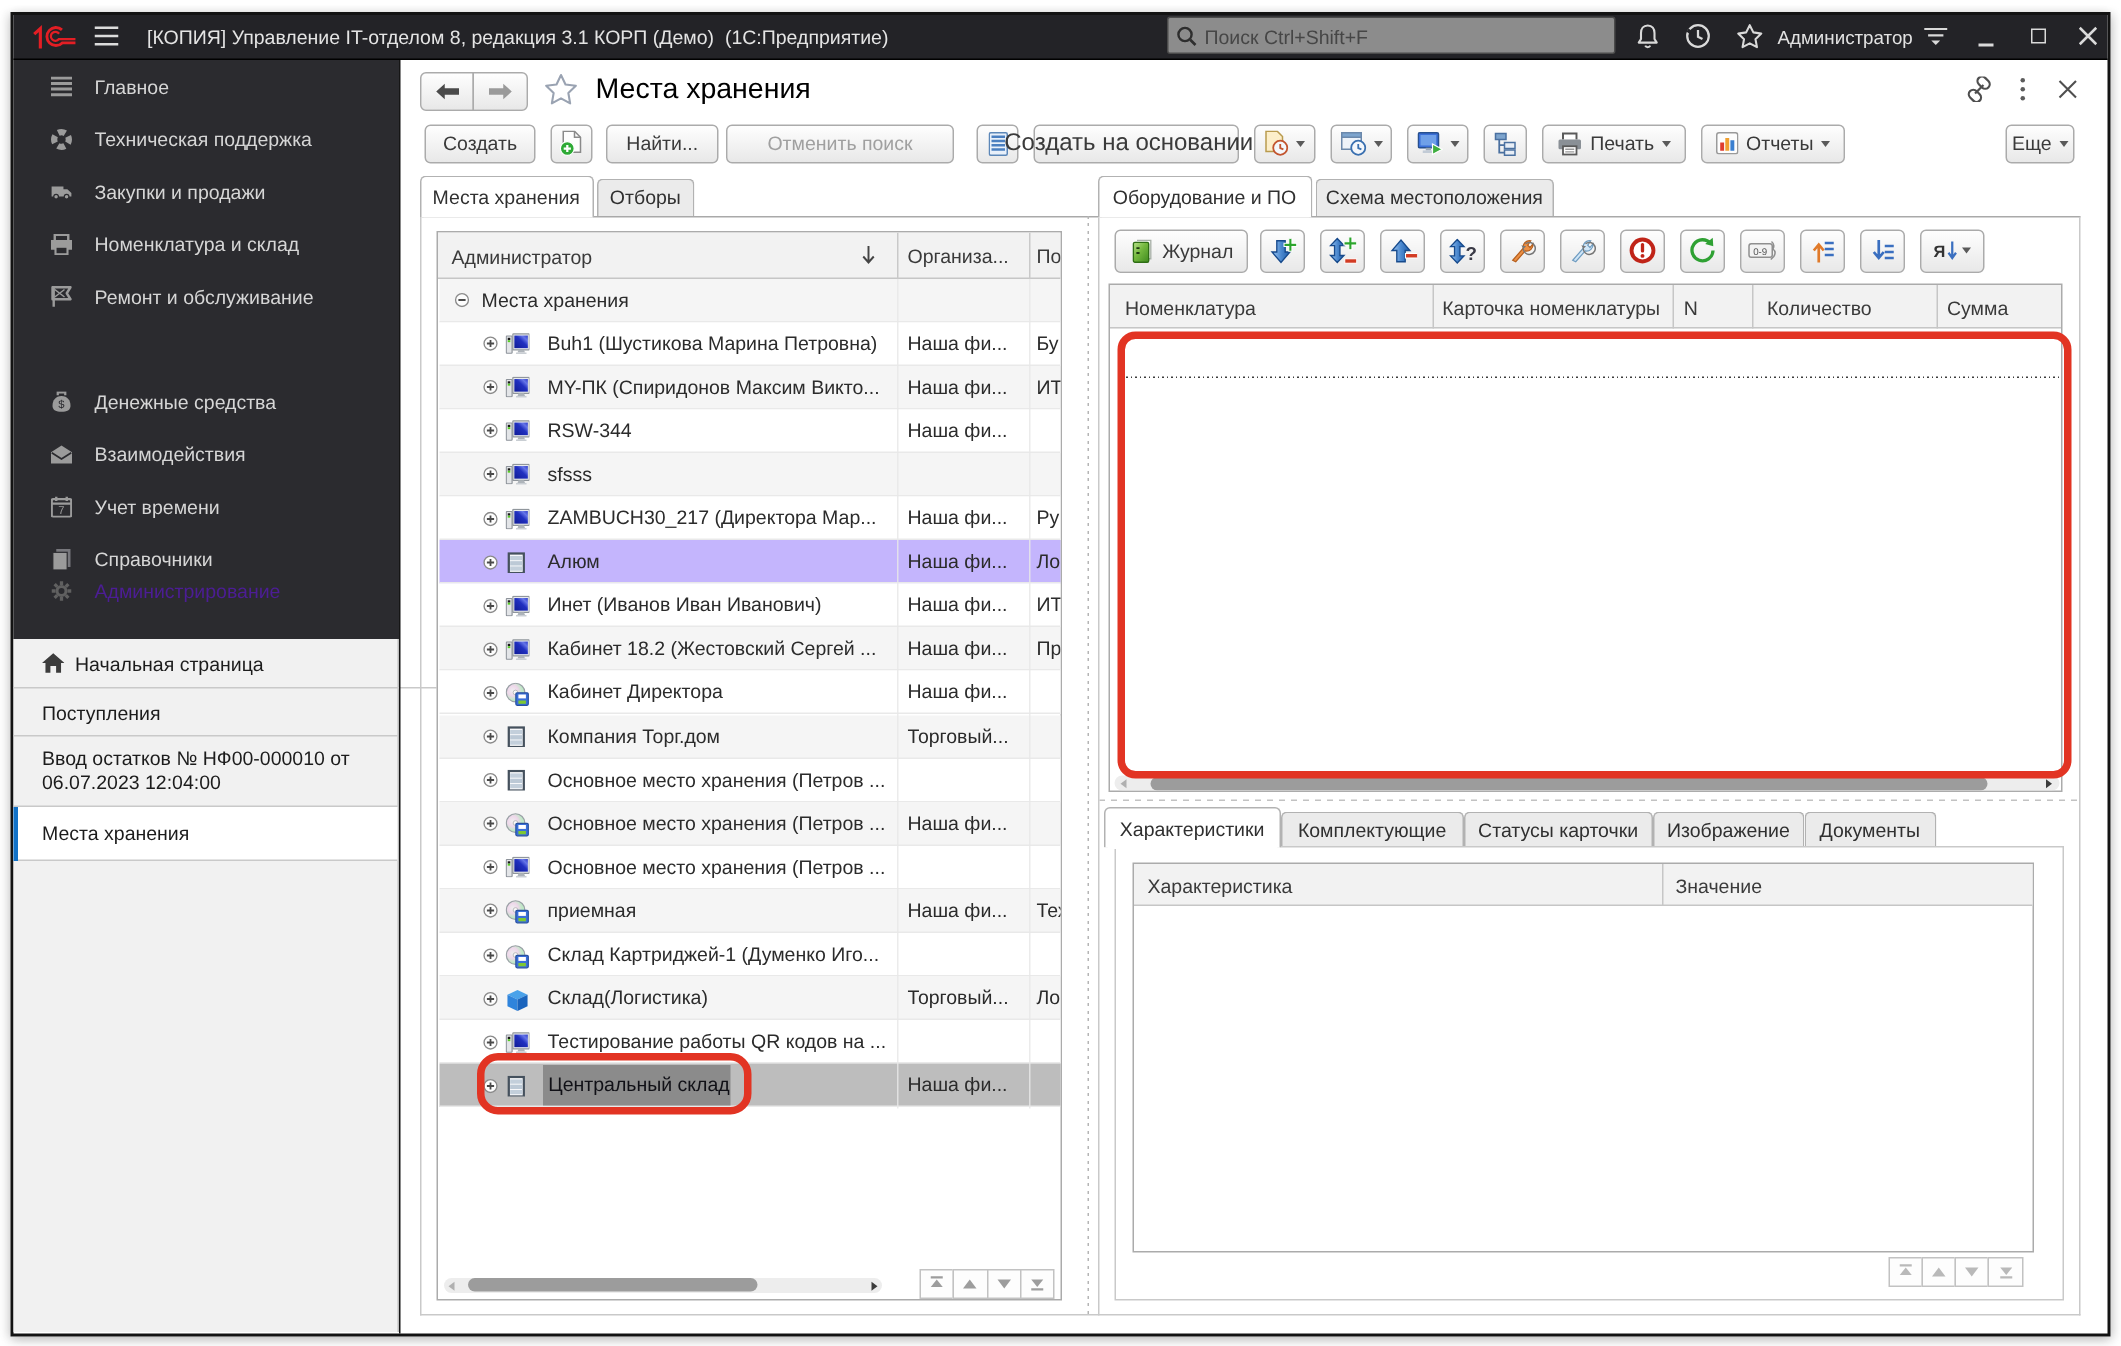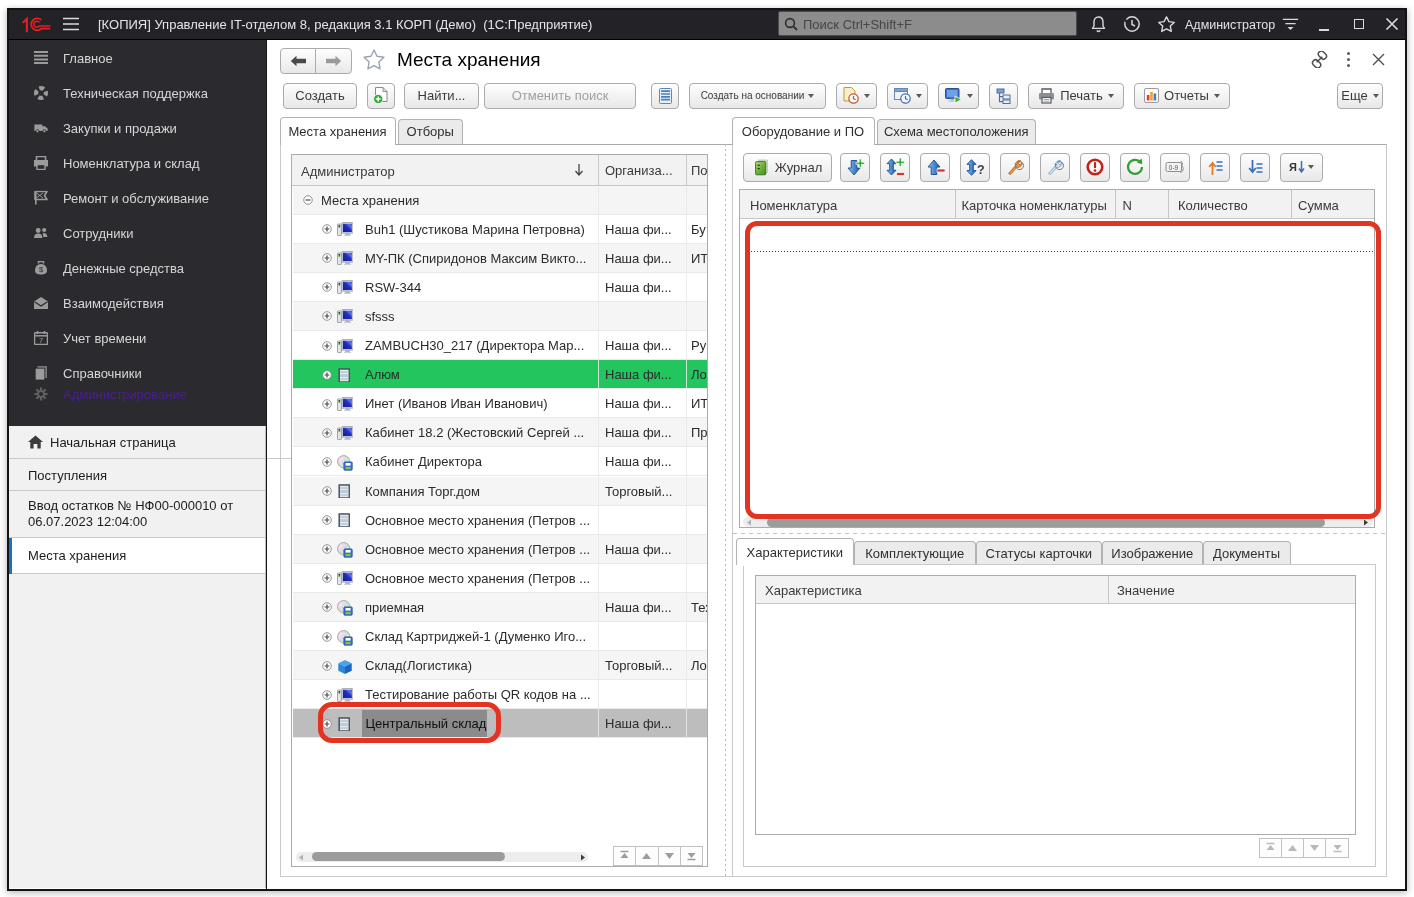--- a/index.html
+++ b/index.html
@@ -202,26 +202,20 @@
         <use href="#i-nom"></use>
       </svg>
       <span>Номенклатура и склад</span>
     </div>
   <div class="mi" style="top:140.4px">
       <svg width="14" height="15" viewBox="0 0 14 15">
         <use href="#i-rem"></use>
       </svg>
       <span>Ремонт и обслуживание</span>
     </div>
-  <div class="mi" style="top:175.5px">
-      <svg width="14" height="12" viewBox="0 0 14 12">
-        <use href="#i-empl"></use>
-      </svg>
-      <span>Сотрудники</span>
-    </div>
   <div class="mi" style="top:210.6px">
       <svg width="14" height="14" viewBox="0 0 14 14">
         <use href="#i-money"></use>
       </svg>
       <span>Денежные средства</span>
     </div>
   <div class="mi" style="top:280.8px">
       <svg width="14" height="14" viewBox="0 0 14 14">
         <use href="#i-time"></use>
       </svg>
@@ -297,21 +291,21 @@
     </svg>
 </div>
 <div class="btn" style="left:404px;top:83px;width:75px;height:25.5px">Найти...</div>
 <div class="btn dis" style="left:484px;top:83px;width:152px;height:25.5px">Отменить поиск</div>
 <div class="btn" style="left:651px;top:83px;width:28px;height:25.5px">
   <svg width="13" height="16" viewBox="0 0 13 16">
       <rect x="0.5" y="0.5" width="12" height="15" rx="1" fill="#e8f0fa" stroke="#5c87b8"></rect>
       <path d="M2 3.2h9M2 6h9M2 8.8h9M2 11.6h9" stroke="#4a7fc0" stroke-width="1.7"></path>
     </svg>
 </div>
-<div class="btn" style="left:689px;top:83px;width:137px;height:25.5px;font-size:10px;gap:4px">Создать на основании <span class="caret"></span></div>
+<div class="btn" style="left:689px;top:83px;width:137px;height:25.5px;font-size:16px;gap:4px">Создать на основании <span class="caret"></span></div>
 <div class="btn" style="left:836px;top:83px;width:41px;height:25.5px">
   <svg width="16" height="17" viewBox="0 0 16 17">
       <path d="M1 0.5 L8.5 0.5 L12 4 L12 14 L1 14 Z" fill="#fceec9" stroke="#b99b4e"></path>
       <circle cx="10.5" cy="11.5" r="4.7" fill="#f4f7fb" stroke="#c2552f" stroke-width="1.2"></circle>
       <path d="M10.5 9 L10.5 11.7 L12.6 12.6" fill="none" stroke="#c2552f" stroke-width="1.2"></path>
     </svg>
   <span class="caret"></span>
 </div>
 <div class="btn" style="left:887px;top:83px;width:41px;height:25.5px">
   <svg width="17" height="16" viewBox="0 0 17 16">
@@ -431,21 +425,21 @@
         <circle cx="5" cy="5" r="4.3" fill="#fdfdfd" stroke="#8a8a8a" stroke-width="0.9"></circle>
         <path d="M2.6 5h4.8M5 2.6v4.8" stroke="#4a4a4a" stroke-width="1.2"></path>
       </svg>
       <svg class="a" style="left:44.5px;top:7.5px" width="16" height="14" viewBox="0 0 16 14">
         <use href="#t-comp"></use>
       </svg>
       <span class="t" style="left:72.5px">ZAMBUCH30_217 (Директора Мар...</span>
       <span class="t cell2" style="left:312.5px">Наша фи...</span>
       <span class="t" style="left:398.5px">Ру</span>
     </div>
-  <div class="row" style="top:205.6px;background:#22c55e;border-bottom:1px solid #e9e9e9">
+  <div class="row" style="top:205.6px;background:#c4b5fd;border-bottom:1px solid #e9e9e9">
       <svg class="a" style="left:29.5px;top:9.5px" width="10" height="10" viewBox="0 0 10 10">
         <circle cx="5" cy="5" r="4.3" fill="#fdfdfd" stroke="#8a8a8a" stroke-width="0.9"></circle>
         <path d="M2.6 5h4.8M5 2.6v4.8" stroke="#4a4a4a" stroke-width="1.2"></path>
       </svg>
       <svg class="a" style="left:44.5px;top:7.5px" width="14" height="14" viewBox="0 0 14 14">
         <use href="#t-srv"></use>
       </svg>
       <span class="t" style="left:72.5px">Алюм</span>
       <span class="t cell2" style="left:312.5px">Наша фи...</span>
       <span class="t" style="left:398.5px">Ло</span>

